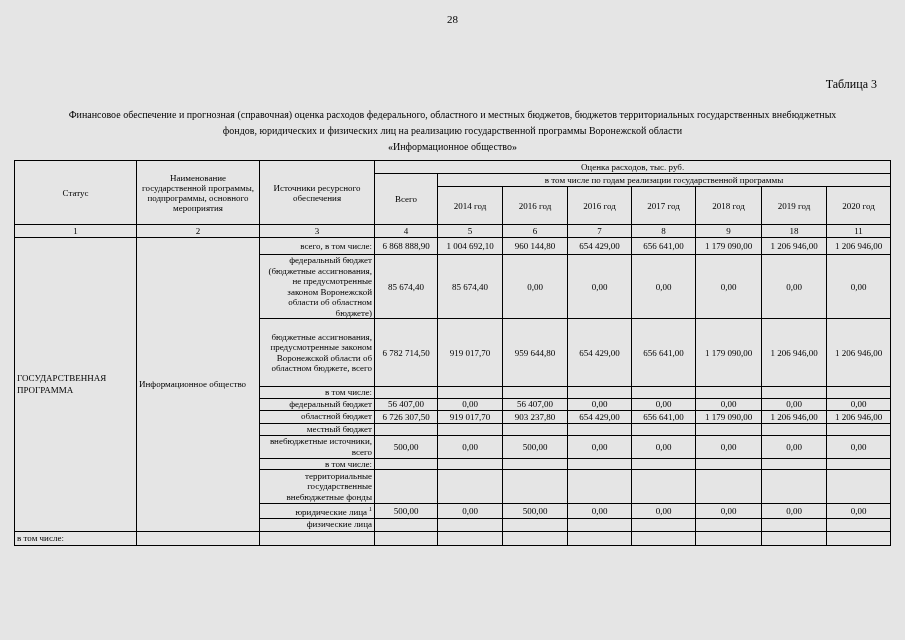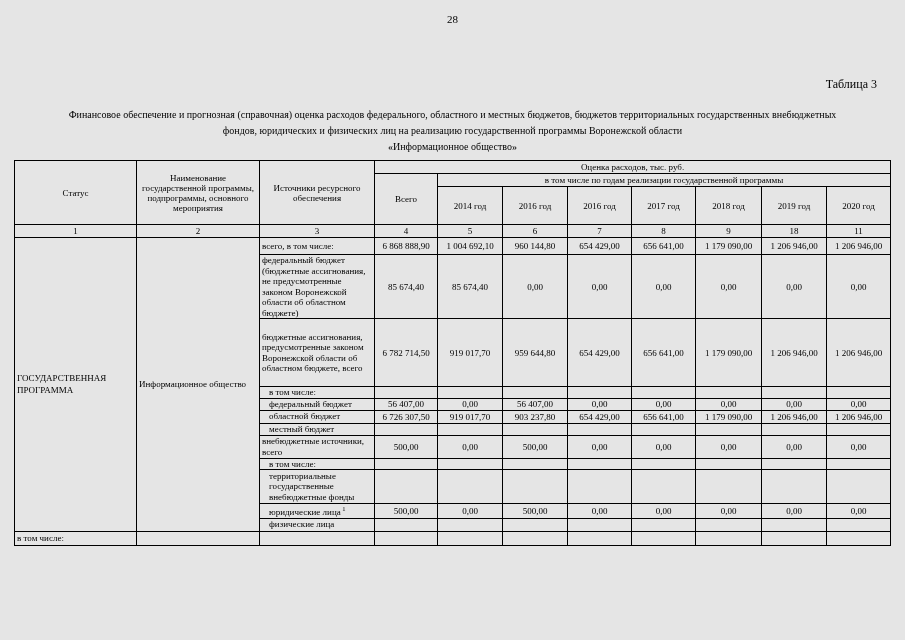--- a/index.html
+++ b/index.html
@@ -72,21 +72,21 @@
   td.program-cell {
     vertical-align: top;
     text-align: left;
     font-size: 10px;
     line-height: 12px;
     padding-top: 1px;
   }
   td.src {
     font-size: 8.5px;
     line-height: 10.5px;
-    text-align: left;
+    text-align: right;
     vertical-align: middle;
   }
   td.src.indent { padding-left: 9px; }
   td.num {
     text-align: center;
     font-size: 9.5px;
   }
   td.src sup { font-size: 6.5px; }
   td.footer-label {
     font-size: 9.5px;

